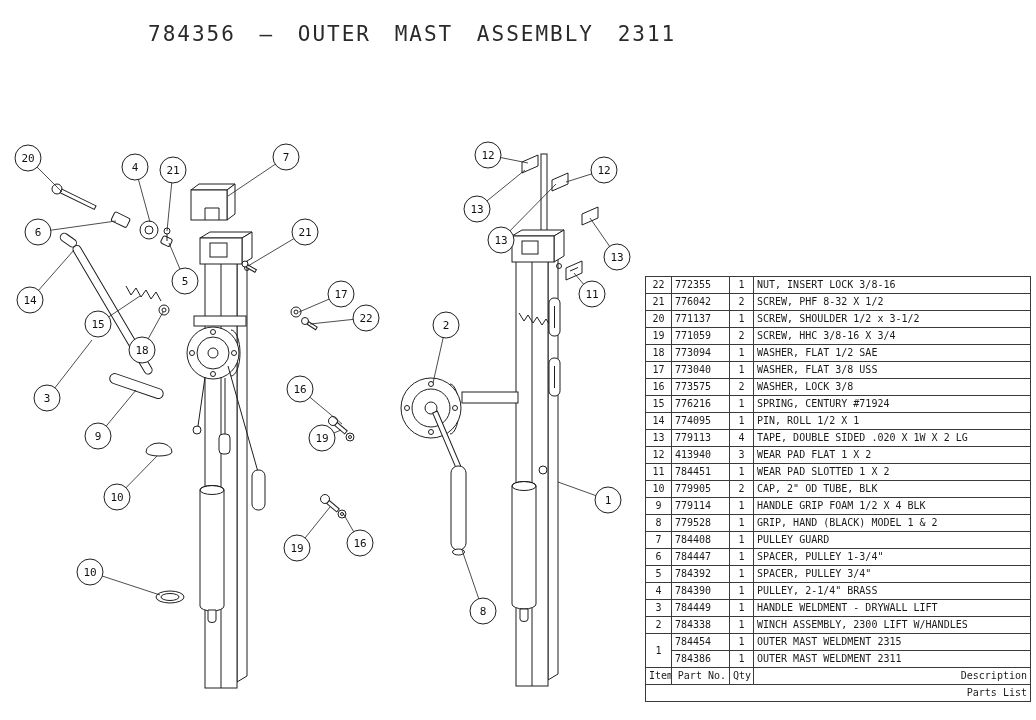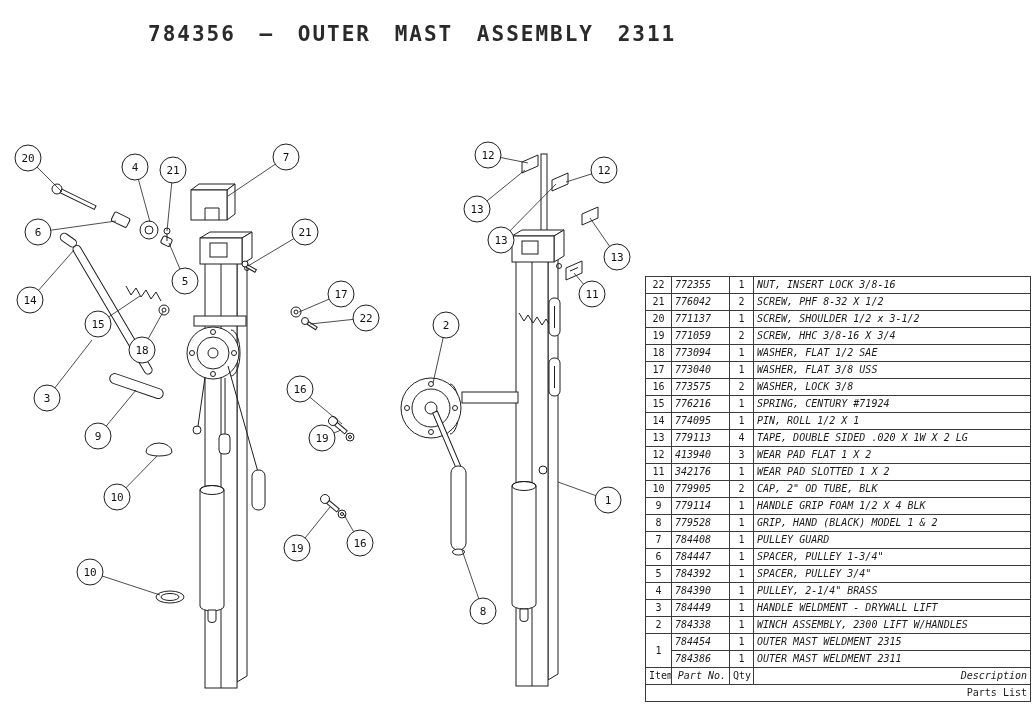--- a/index.html
+++ b/index.html
@@ -1,34 +1,34 @@
 <!DOCTYPE html>
 <html><head>
 <meta charset="utf-8">
 <style>
   html,body{margin:0;padding:0;background:#fff;}
   .page{position:relative;width:1036px;height:720px;background:#fff;overflow:hidden;
         font-family:"DejaVu Sans Mono",monospace;color:#1f1f1f;}
   .title-line{position:absolute;left:148px;white-space:nowrap;
-        font-size:21px;letter-spacing:2px;word-spacing:9px;color:#2a2a2a;font-weight:bold;}
+        font-size:21px;letter-spacing:2px;word-spacing:9px;color:#2a2a2a;}
   #title1{top:22px;}
   #title2{top:56px;}
   .drawing{position:absolute;left:0;top:0;}
   .ink path,.ink rect,.ink line,.ink circle,.ink ellipse{stroke:#1f1f1f;stroke-width:1;fill:none;}
   .ink .solid{fill:#fff;}
   #callouts .leader{stroke:#1f1f1f;stroke-width:0.8;}
   #callouts .balloon{fill:#fff;stroke:#1f1f1f;stroke-width:1;}
   #callouts .balloon-label{fill:#111;stroke:none;font:11px "DejaVu Sans Mono",monospace;text-anchor:middle;}
   .parts-table{position:absolute;left:645px;top:276px;width:386px;border-collapse:collapse;
         table-layout:fixed;font-size:10px;color:#1a1a1a;}
   .parts-table td{border:1px solid #3a3a3a;height:16px;line-height:16px;padding:0 3px;
         white-space:nowrap;overflow:hidden;}
   .c-item{text-align:center;}
   .c-qty{text-align:center;}
-  .c-part,.c-desc{text-align:left;font-style:italic;}
+  .c-part,.c-desc{text-align:left;}
   .footer-row td,.caption-row td{text-align:right;}
 </style>
 </head>
 <body>
 
 <div class="page">
 
   <div class="title-line" id="title1">784356 – OUTER MAST ASSEMBLY 2311</div>
 
   <svg class="drawing" width="1036" height="720" viewBox="0 0 1036 720" xmlns="http://www.w3.org/2000/svg">
@@ -396,21 +396,21 @@
           <td class="c-desc">TAPE, DOUBLE SIDED .020 X 1W X 2 LG</td>
         </tr>
         <tr>
           <td class="c-item">12</td>
           <td class="c-part">413940</td>
           <td class="c-qty">3</td>
           <td class="c-desc">WEAR PAD FLAT 1 X 2</td>
         </tr>
         <tr>
           <td class="c-item">11</td>
-          <td class="c-part">342176</td>
+          <td class="c-part">784451</td>
           <td class="c-qty">1</td>
           <td class="c-desc">WEAR PAD SLOTTED 1 X 2</td>
         </tr>
         <tr>
           <td class="c-item">10</td>
           <td class="c-part">779905</td>
           <td class="c-qty">2</td>
           <td class="c-desc">CAP, 2" OD TUBE, BLK</td>
         </tr>
         <tr>

